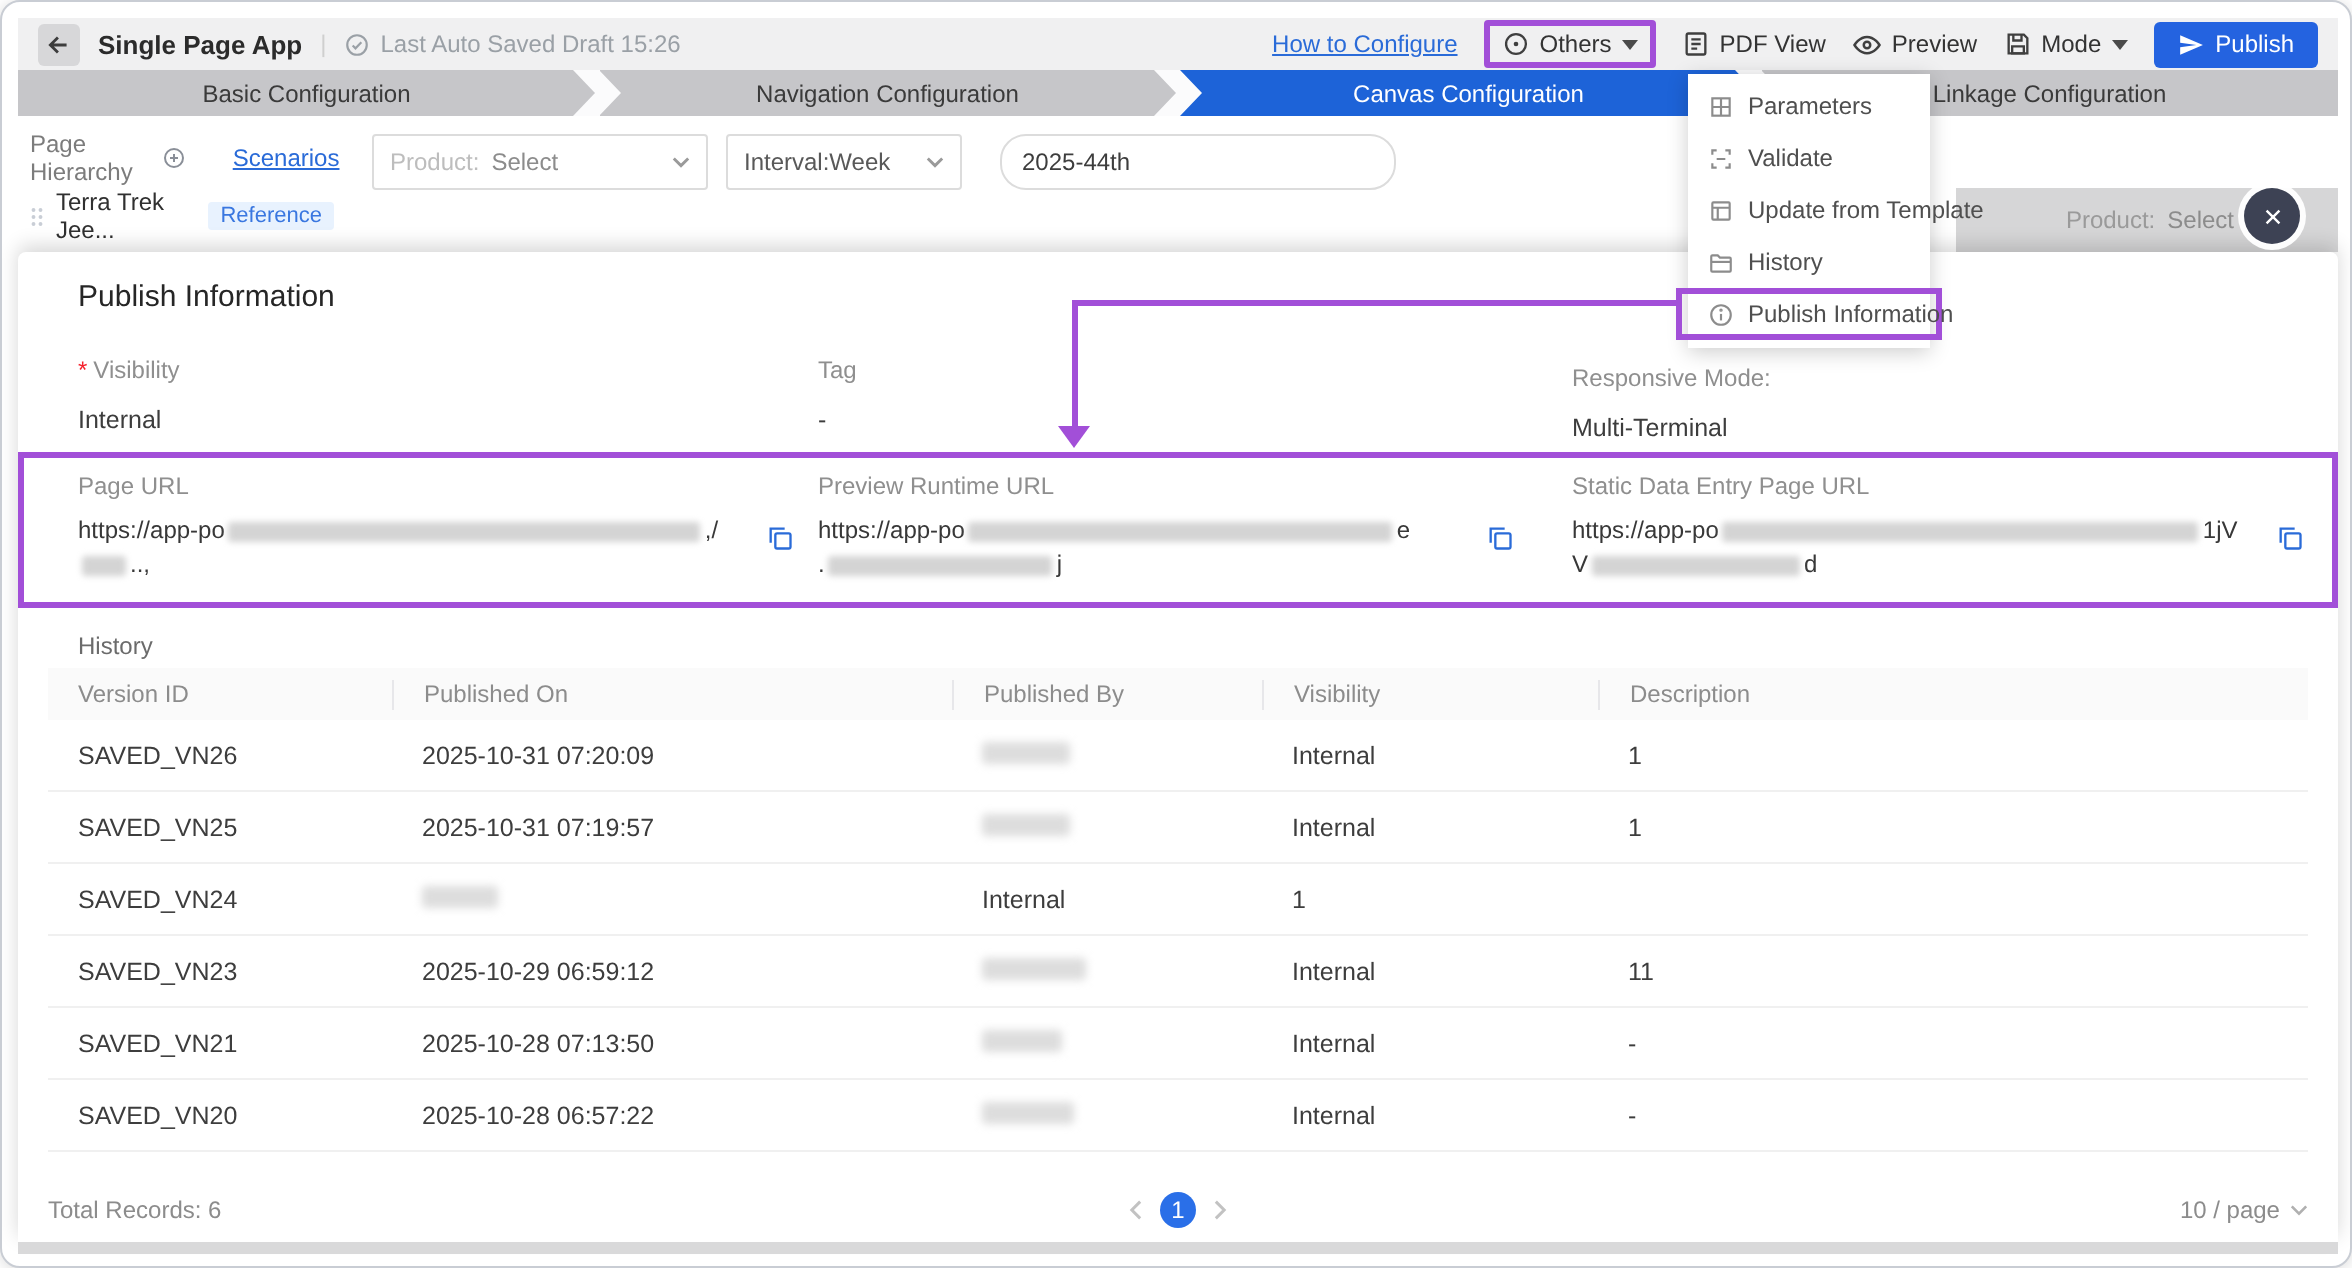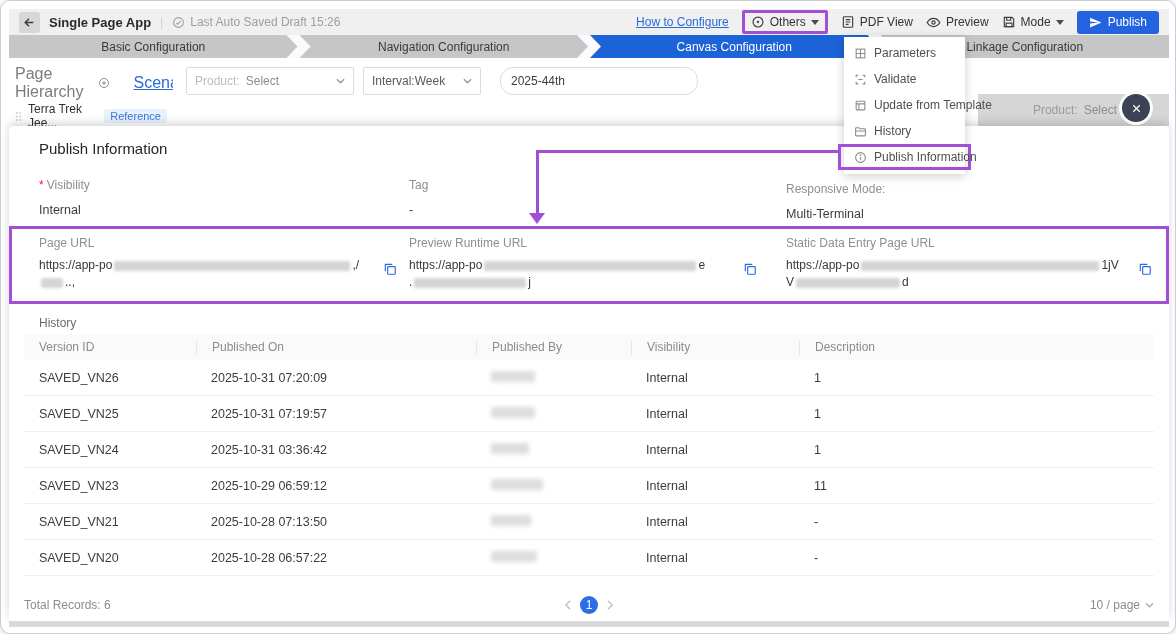--- a/index.html
+++ b/index.html
@@ -31,21 +31,21 @@
   .step{flex:1;display:flex;align-items:center;justify-content:center;font-size:12px;color:#3a3a3a;
     background:#c6c6c9;margin-left:2px;cursor:pointer;
     clip-path:polygon(0 0,calc(100% - 11px) 0,100% 50%,calc(100% - 11px) 100%,0 100%,11px 50%);}
   .step:first-child{margin-left:0;clip-path:polygon(0 0,calc(100% - 11px) 0,100% 50%,calc(100% - 11px) 100%,0 100%);}
   .step:last-child{clip-path:polygon(0 0,100% 0,100% 100%,0 100%,11px 50%);}
   .step.active{background:#1d63d8;color:#fff;}
 
   
   .workspace{position:absolute;left:8px;top:57px;width:1160px;height:569px;background:#fff;}
   .sidebar{position:absolute;left:0;top:0;width:164px;height:68px;background:#fff;}
-  .sb-head{display:flex;align-items:center;gap:15px;padding:7px 6px 4px 6px;font-size:16px;color:#7c7c7c;}
+  .sb-head{display:flex;align-items:center;gap:15px;padding:7px 6px 4px 6px;font-size:12px;color:#7c7c7c;}
   .sb-scen{color:#2a6bd8;text-decoration:underline;margin-left:8px;cursor:pointer;}
   .sb-listicon{margin-left:auto;color:#8a8f98;cursor:pointer;}
   .sb-item{display:flex;align-items:center;gap:6px;height:22px;padding:0 6px;font-size:12px;color:#303030;cursor:pointer;}
   .sb-item .dots{color:#c9ced6;}
   .sb-item.first .lbl{font-weight:bold;}
   .badge{font-size:11px;color:#3a77e0;background:#e8f2fe;border-radius:2px;padding:1px 6px;margin-left:4px;}
 
   .filterbar{position:absolute;left:164px;top:0;width:996px;height:68px;background:#fff;}
   .fselect{position:absolute;top:9px;height:28px;border:1px solid #dcdcdc;border-radius:2px;background:#fff;
     display:flex;align-items:center;font-size:12px;padding:0 8px;cursor:pointer;}
@@ -352,21 +352,20 @@
         </div>
         <div class="t-row">
           <div>SAVED_VN25</div>
             <div>2025-10-31 07:19:57</div>
           <div><span class="by-chip"></span></div>
           <div>Internal</div>
             <div>1</div>
         </div>
         <div class="t-row">
           <div>SAVED_VN24</div>
-            <div>2025-10-31 03:36:42</div>
           <div><span class="by-chip" style="width:38px"></span></div>
           <div>Internal</div>
             <div>1</div>
         </div>
         <div class="t-row">
           <div>SAVED_VN23</div>
             <div>2025-10-29 06:59:12</div>
           <div><span class="by-chip" style="width:52px"></span></div>
           <div>Internal</div>
             <div>11</div>

